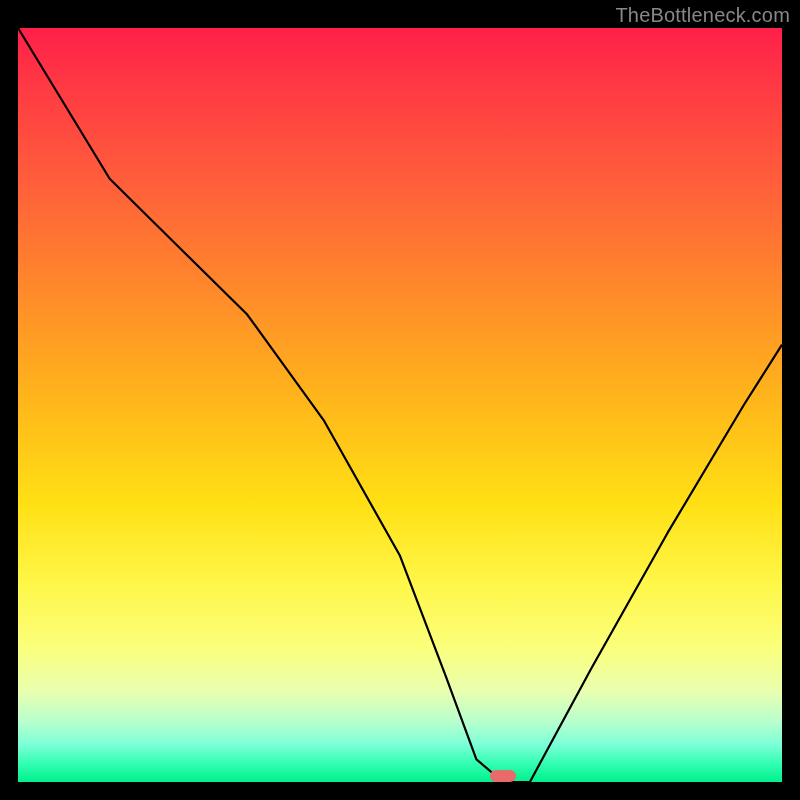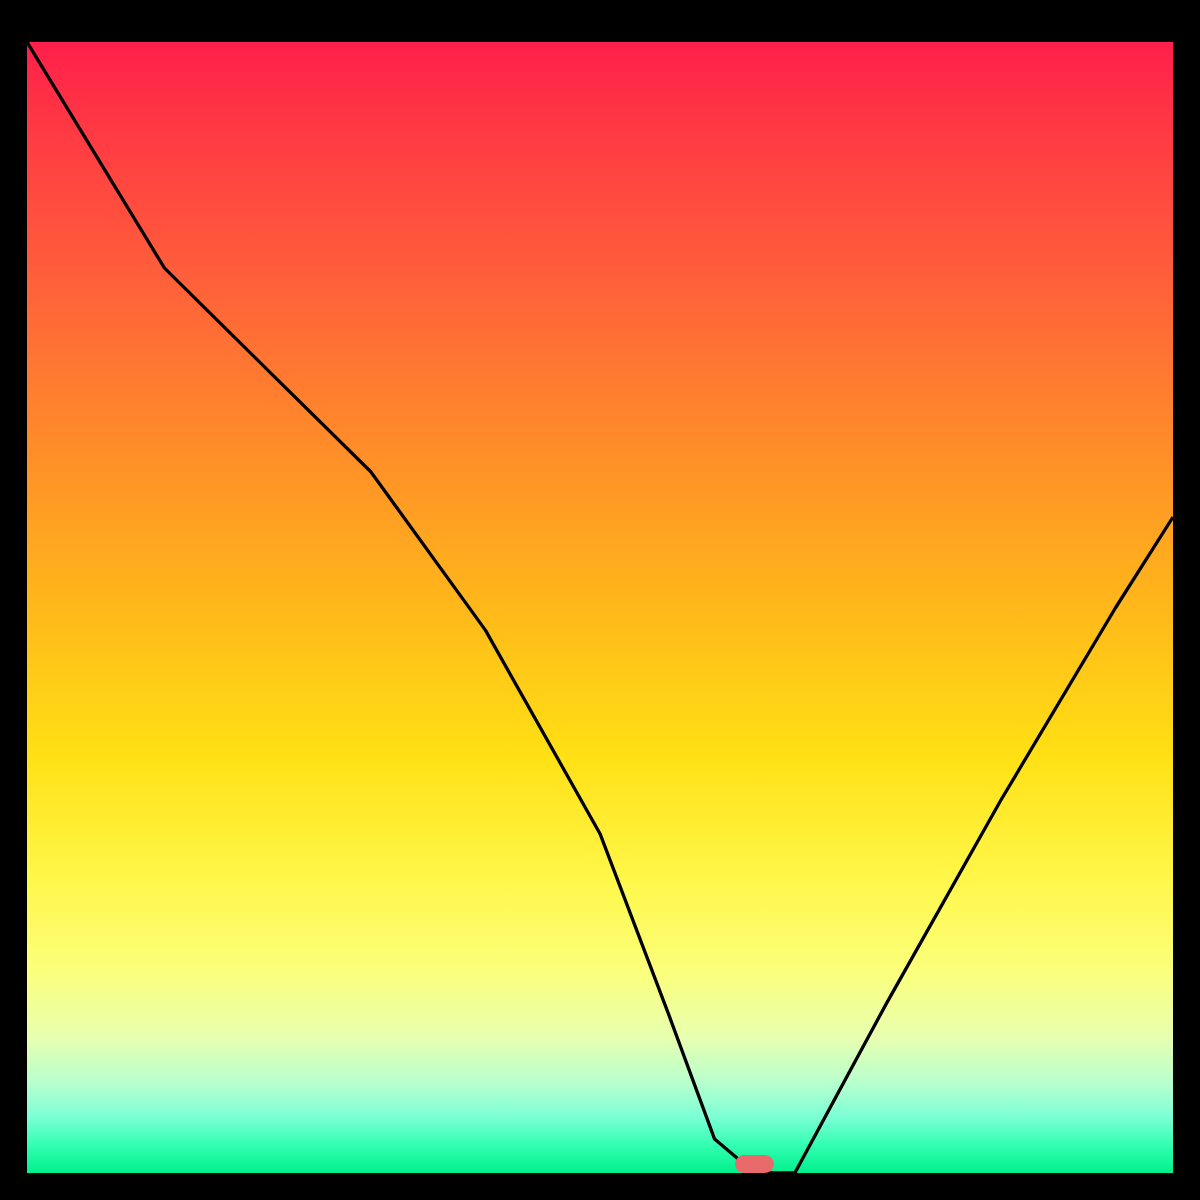--- a/index.html
+++ b/index.html
@@ -67,20 +67,21 @@
     height: 12px;
     background: #e96a6a;
     border-radius: 6px;
     transform: translate(-50%, -50%);
   }
 </style>
 </head>
 <body>
 
 <div class="frame">
+  <div class="watermark">TheBottleneck.com</div>
 
   <div class="plot">
     <div class="gradient"></div>
 
     <svg class="curve" viewBox="0 0 100 100" preserveAspectRatio="none">
       <path d="M0.00 0.00 L12.00 20.00 L22.00 30.00 L30.00 38.00 L40.00 52.00 L50.00 70.00 L56.00 86.00 L60.00 97.00 L63.50 100.00 L67.00 100.00 L75.00 85.00 L85.00 67.00 L95.00 50.00 L100.00 42.00" fill="none" stroke="#000000" stroke-width="0.35" vector-effect="non-scaling-stroke" stroke-linejoin="round" style="stroke-width: 2.2px;"></path>
     </svg>
 
     <div class="marker" style="left: 63.5%; top: 99.2%; background: rgb(233, 106, 106);"></div>
   </div>

